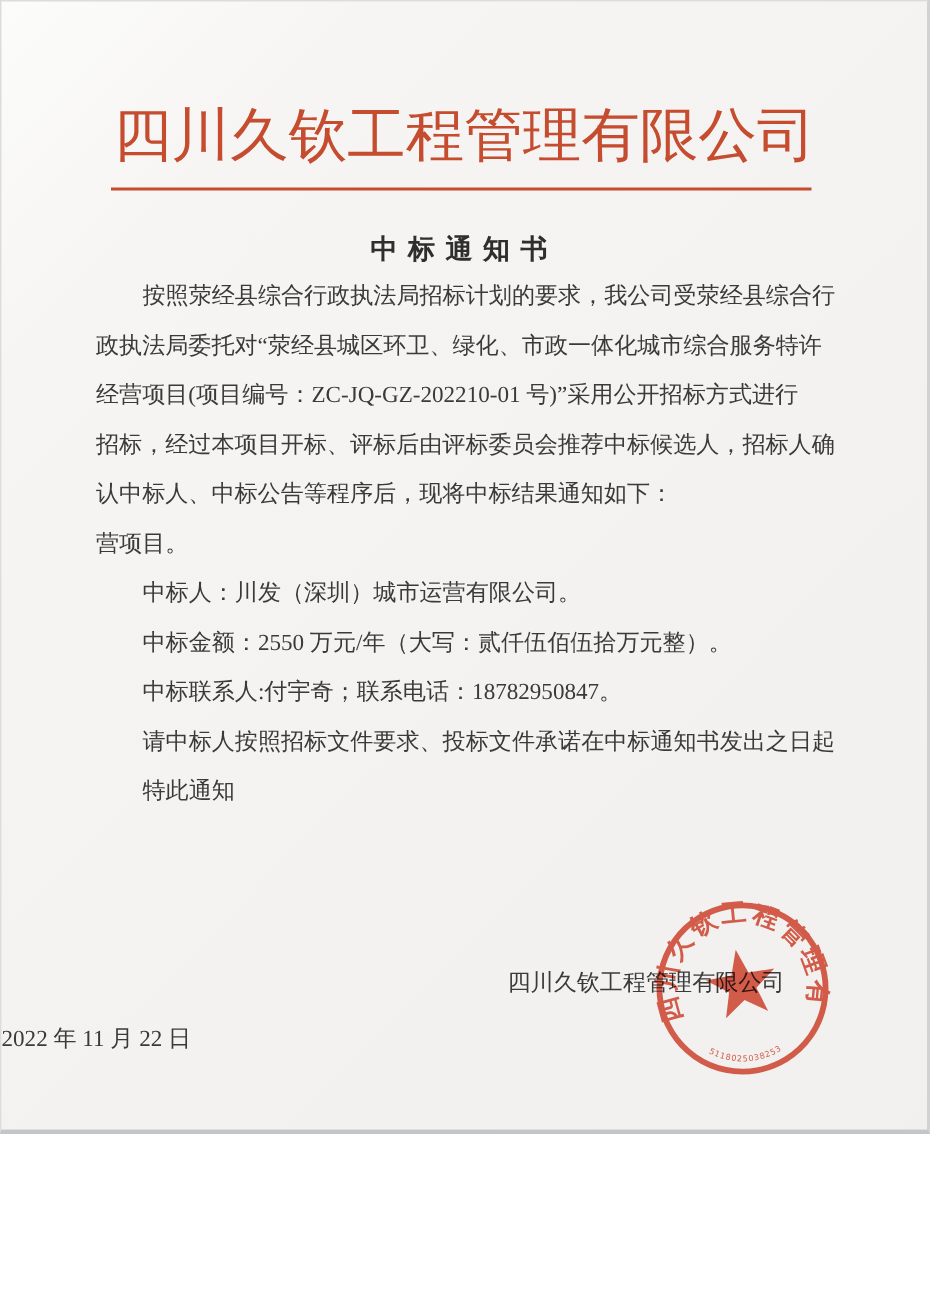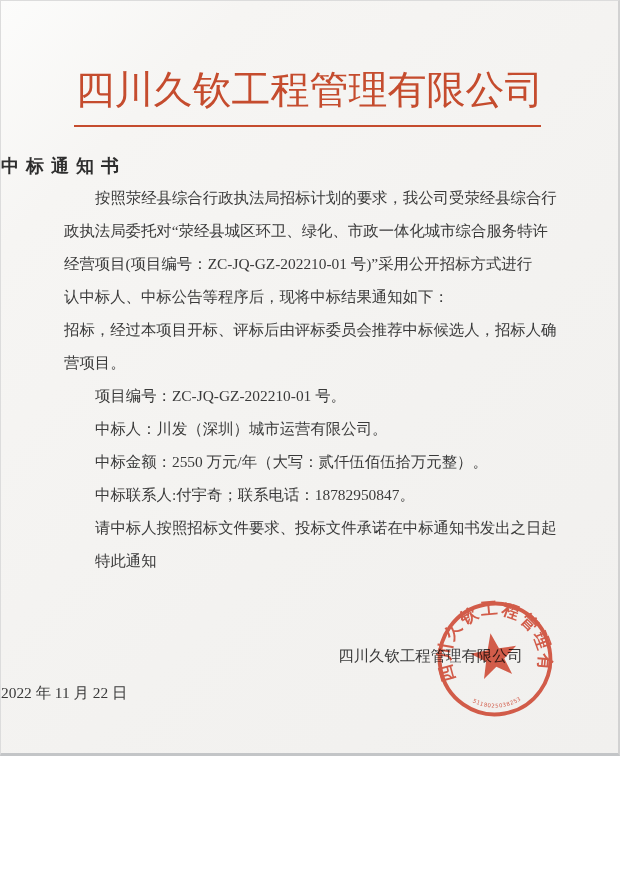--- a/index.html
+++ b/index.html
@@ -22,21 +22,21 @@
     letter-spacing:0px;
     color:#c54c2e;
     white-space:nowrap;
   }
   .letterhead-rule{
     position:absolute;top:124px;left:73px;width:467px;height:2px;
     background:#c54c2e;
   }
   .doc-title{
     position:absolute;top:153px;left:0;right:0;
-    text-align:left;
+    text-align:center;
     font-size:18px;font-weight:bold;
     letter-spacing:7px;
     color:#2e2e2e;
     white-space:nowrap;
   }
   .doc-body{
     position:absolute;top:180px;left:63px;width:496px;
   }
   .doc-line{
     height:33px;line-height:33px;
@@ -74,24 +74,23 @@
 
   <div class="letterhead">四川久钦工程管理有限公司</div>
   <div class="letterhead-rule"></div>
 
   <div class="doc-title">中标通知书</div>
 
   <div class="doc-body">
     <div class="doc-line ind">按照荥经县综合行政执法局招标计划的要求，我公司受荥经县综合行</div>
     <div class="doc-line">政执法局委托对“荥经县城区环卫、绿化、市政一体化城市综合服务特许</div>
     <div class="doc-line">经营项目(项目编号：ZC-JQ-GZ-202210-01 号)”采用公开招标方式进行</div>
+    <div class="doc-line">招标，经过本项目开标、评标后由评标委员会推荐中标候选人，招标人确</div>
     <div class="doc-line">认中标人、中标公告等程序后，现将中标结果通知如下：</div>
-    <div class="doc-line">招标，经过本项目开标、评标后由评标委员会推荐中标候选人，招标人确</div>
     <div class="doc-line">营项目。</div>
-    <div class="doc-line ind">项目编号：ZC-JQ-GZ-202210-01 号。</div>
     <div class="doc-line ind">中标人：川发（深圳）城市运营有限公司。</div>
     <div class="doc-line ind">中标金额：2550 万元/年（大写：贰仟伍佰伍拾万元整）。</div>
     <div class="doc-line ind">中标联系人:付宇奇；联系电话：18782950847。</div>
     <div class="doc-line ind">请中标人按照招标文件要求、投标文件承诺在中标通知书发出之日起</div>
     <div class="doc-line ind">特此通知</div>
   </div>
 
   <div class="sig-company">四川久钦工程管理有限公司</div>
   <div class="sig-date">2022 年 11 月 22 日</div>
 

